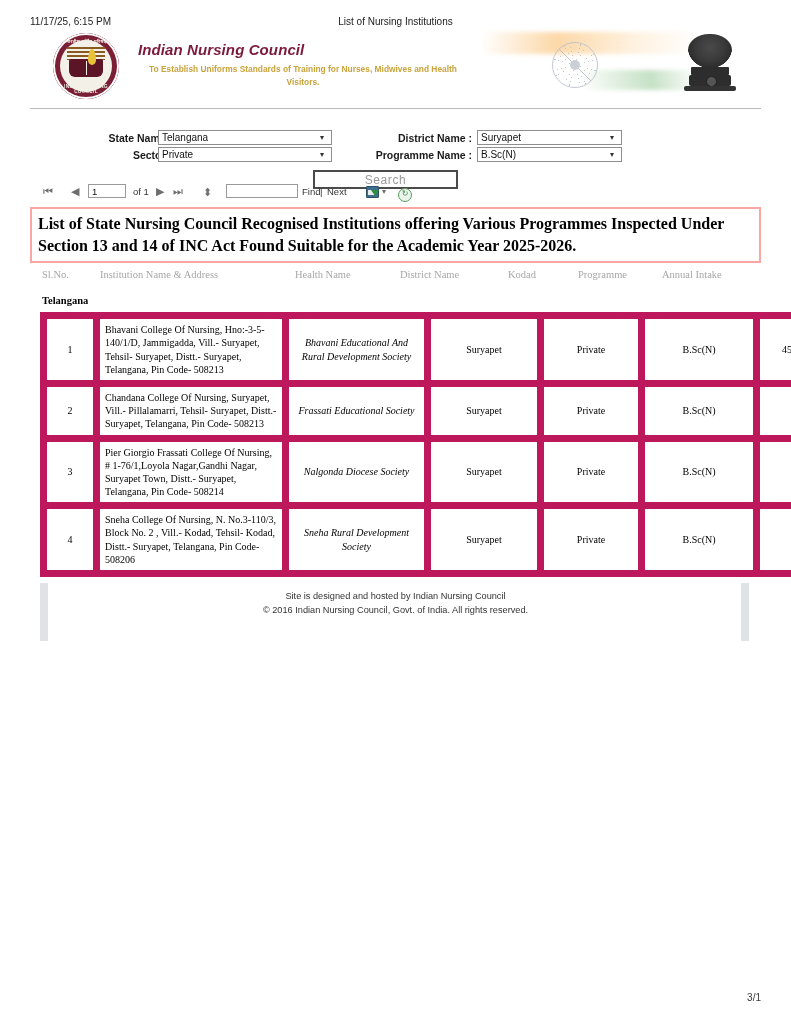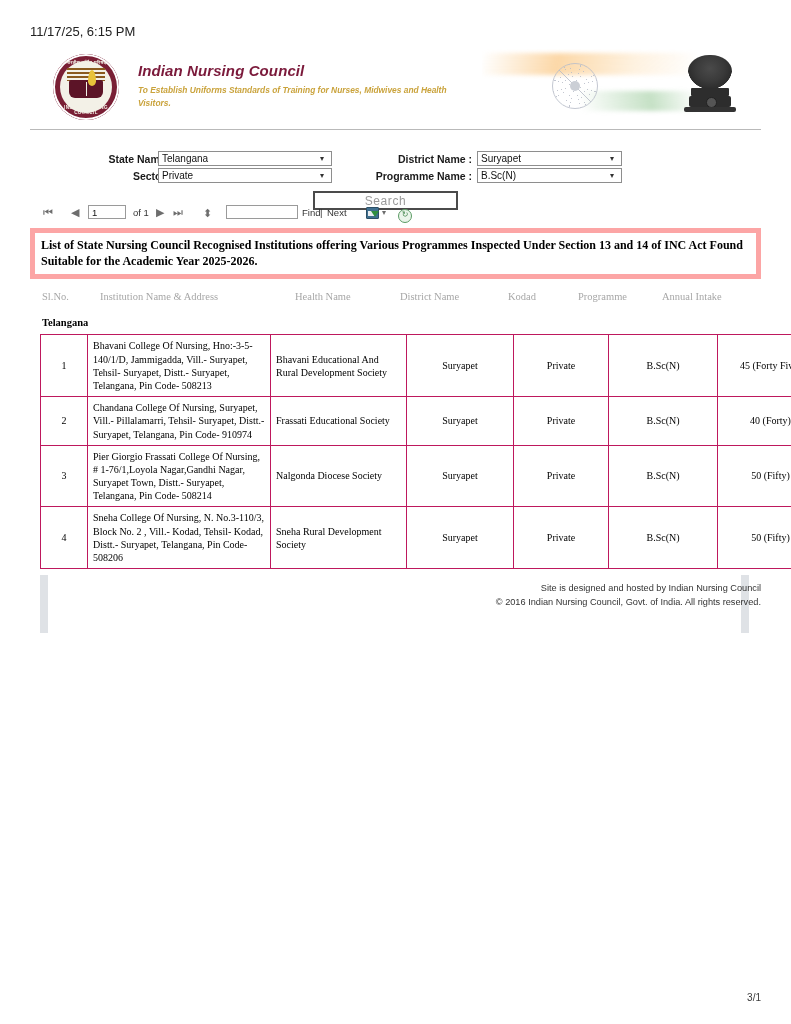--- a/index.html
+++ b/index.html
@@ -12,42 +12,42 @@
     height: 1024px;
     position: relative;
     font-family: "Liberation Sans", sans-serif;
     color: #000;
     overflow: hidden;
   }
 
   
   .print-head {
     position: absolute;
-    top: 24px; left: 0; right: 0;
+    top: 16px; left: 0; right: 0;
     height: 14px;
-    font-size: 13px;
+    font-size: 10px;
     color: #222;
   }
   .print-head .ph-left  { position: absolute; left: 30px;  top: 0; }
   .print-head .ph-mid   { position: absolute; left: 0; right: 0; text-align: center; top: 0; }
 
   .print-foot {
     position: absolute;
     bottom: 18px; left: 0; right: 0;
     height: 14px;
     font-size: 10px;
     color: #3a3a3a;
   }
   .print-foot .pf-left  { position: absolute; left: 31px; top: 0; }
   .print-foot .pf-right { position: absolute; right: 30px; top: 0; }
 
   
   .page {
     position: absolute;
-    top: 45px;
+    top: 24px;
     left: 30px;
     width: 731px;
   }
 
   
   .banner {
     position: relative;
     height: 84px;
     border-bottom: 1px solid #b9b9b9;
   }
@@ -117,23 +117,23 @@
     color: #7b1a3b;
     letter-spacing: .1px;
   }
   .banner-tagline {
     position: absolute;
     left: 108px;
     top: 39px;
     width: 330px;
     font-size: 8.4px;
     font-weight: bold;
-    font-style: italic;
     line-height: 1.5;
     color: #caa33c;
+    text-align: center;
   }
 
   .banner-flag {
     position: absolute;
     left: 452px;
     top: 4px;
     width: 215px;
     height: 72px;
     overflow: hidden;
   }
@@ -330,32 +330,31 @@
     line-height: 10px;
     text-align: center;
   }
 
   
   .report {
     position: relative;
     margin-top: 3px;
   }
   .rep-title {
-    border: 5px solid #fca5a5;
+    border: 2px solid #fca5a5;
     padding: 4px 2px 5px 6px;
     font-family: "Liberation Serif", serif;
-    font-size: 12px;
+    font-size: 16px;
     font-weight: bold;
     line-height: 1.35;
     color: #000;
   }
   .col-head {
     position: relative;
     height: 30px;
-    margin-top: 6px;
     font-family: "Liberation Serif", serif;
     font-size: 10.5px;
     color: #a7a7a7;
   }
   .col-head span { position: absolute; top: 6px; white-space: nowrap; }
 
   .state-name {
     font-family: "Liberation Serif", serif;
     font-size: 10.5px;
     font-weight: bold;
@@ -366,28 +365,28 @@
   table.grid {
     border-collapse: collapse;
     width: 708px;
     margin-left: 10px;
     table-layout: fixed;
     font-family: "Liberation Serif", serif;
     font-size: 10px;
     color: #000;
   }
   table.grid td {
-    border: 1px solid #be185d;
+    border: 7px solid #be185d;
     padding: 4px 5px;
     vertical-align: middle;
     line-height: 1.32;
   }
   td.c-sl   { width: 36px;  text-align: center; }
   td.c-inst { width: 172px; text-align: left; }
-  td.c-trust{ width: 125px; text-align: left; }
+  td.c-trust{ width: 125px; text-align: center; font-style: italic; }
   td.c-dist { width: 96px;  text-align: center; }
   td.c-sect { width: 84px;  text-align: center; }
   td.c-prog { width: 98px;  text-align: center; }
   td.c-int  { width: 95px;  text-align: center; }
 
   
   .site-footer {
     position: relative;
     margin-top: 6px;
     height: 58px;
@@ -397,31 +396,32 @@
     top: 0;
     width: 8px;
     height: 58px;
     background: #dfe2e6;
   }
   .sf-bar-l { left: 10px; }
   .sf-bar-r { right: 12px; }
   .sf-lines {
     position: absolute;
     left: 0; right: 0; top: 6px;
-    text-align: right;
+    text-align: center;
     font-size: 9.2px;
     line-height: 1.55;
     color: #333;
   }
 </style>
 </head>
 <body>
 
 <div class="print-head">
   <div class="ph-left">11/17/25, 6:15 PM</div>
+  <div class="ph-mid">List of Nursing Institutions</div>
 </div>
 
 <div class="page">
 
   <div class="banner">
 
     <div class="logo-mark">
       <div class="lm-inner"></div>
       <div class="lm-stack"></div>
       <div class="lm-book"></div>
@@ -526,21 +526,21 @@
           <td class="c-sl">1</td>
           <td class="c-inst">Bhavani College Of Nursing, Hno:-3-5-140/1/D, Jammigadda, Vill.- Suryapet,  Tehsil- Suryapet, Distt.- Suryapet, Telangana, Pin Code-  508213</td>
           <td class="c-trust">Bhavani Educational And Rural Development Society</td>
           <td class="c-dist">Suryapet</td>
           <td class="c-sect">Private</td>
           <td class="c-prog">B.Sc(N)</td>
           <td class="c-int">45 (Forty Five)</td>
         </tr>
         <tr>
           <td class="c-sl">2</td>
-          <td class="c-inst">Chandana College Of Nursing, Suryapet,   Vill.- Pillalamarri, Tehsil- Suryapet,  Distt.- Suryapet, Telangana, Pin Code-  910974</td>
+          <td class="c-inst">Chandana College Of Nursing, Suryapet,   Vill.- Pillalamarri, Tehsil- Suryapet,  Distt.- Suryapet, Telangana, Pin Code-  508213</td>
           <td class="c-trust">Frassati Educational Society</td>
           <td class="c-dist">Suryapet</td>
           <td class="c-sect">Private</td>
           <td class="c-prog">B.Sc(N)</td>
           <td class="c-int">40 (Forty)</td>
         </tr>
         <tr>
           <td class="c-sl">3</td>
           <td class="c-inst">Pier Giorgio Frassati College Of Nursing, # 1-76/1,Loyola Nagar,Gandhi Nagar,   Suryapet Town,  Distt.- Suryapet, Telangana, Pin Code-  508214</td>
           <td class="c-trust">Nalgonda Diocese Society</td>

